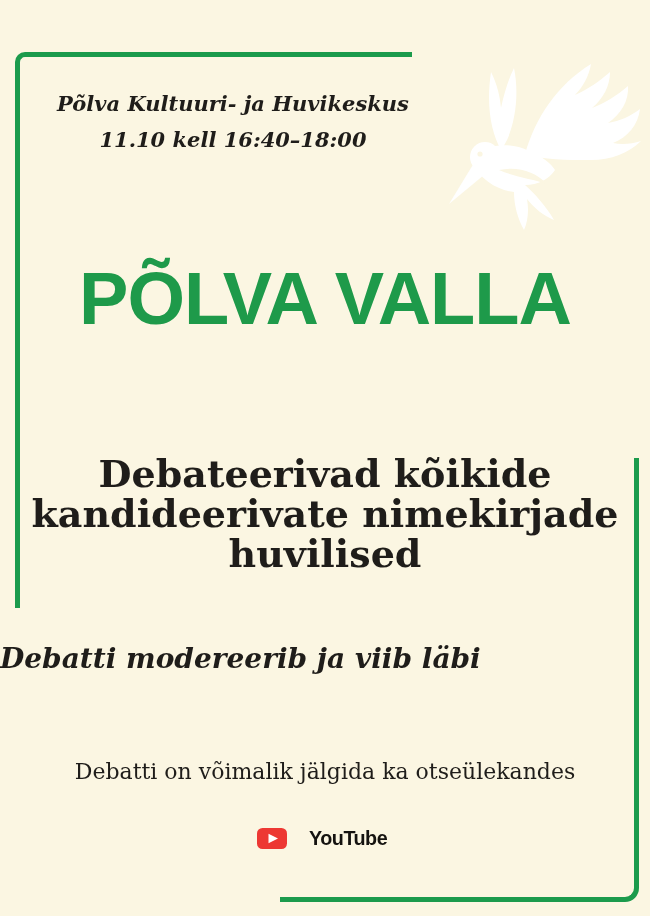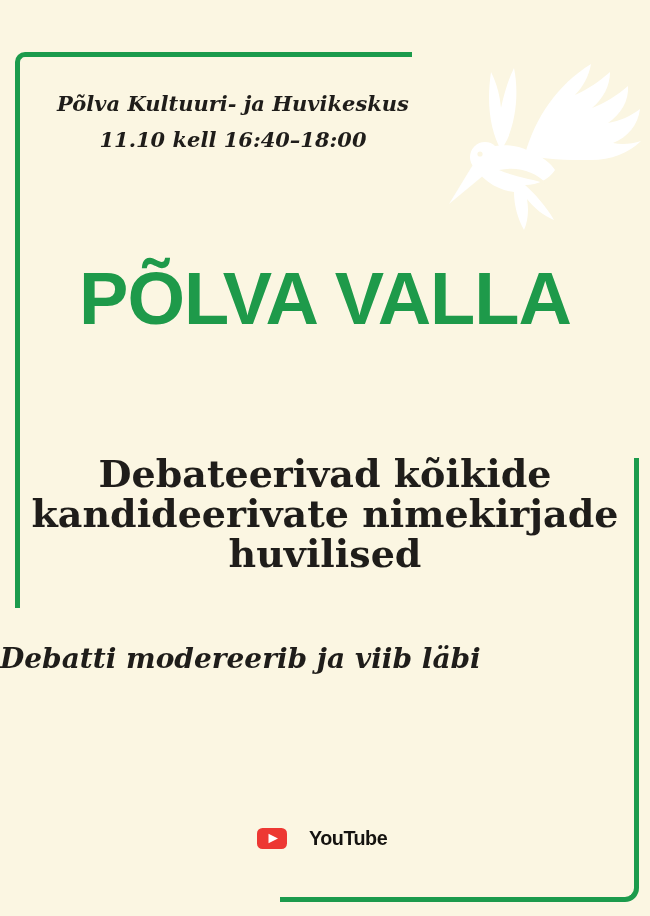--- a/index.html
+++ b/index.html
@@ -120,20 +120,21 @@
     <span class="line">Debateerivad kõikide</span>
     <span class="line">kandideerivate nimekirjade</span>
     <span class="line">huvilised</span>
   </div>
 
   <div class="moderator-block">
     <span class="line">Debatti modereerib ja viib läbi</span>
   </div>
 
   <div class="info-block">
+    <span class="line">Debatti on võimalik jälgida ka otseülekandes</span>
   </div>
 
   <div class="yt-row">
     <svg class="yt-badge" viewBox="0 0 30 21" aria-hidden="true">
       <rect x="0" y="0" width="30" height="21" rx="5.5" fill="#ED3833"></rect>
       <polygon points="11.5,5.8 21,10.5 11.5,15.2" fill="#FFFFFF"></polygon>
     </svg>
     <span class="yt-label">YouTube</span>
   </div>
 

